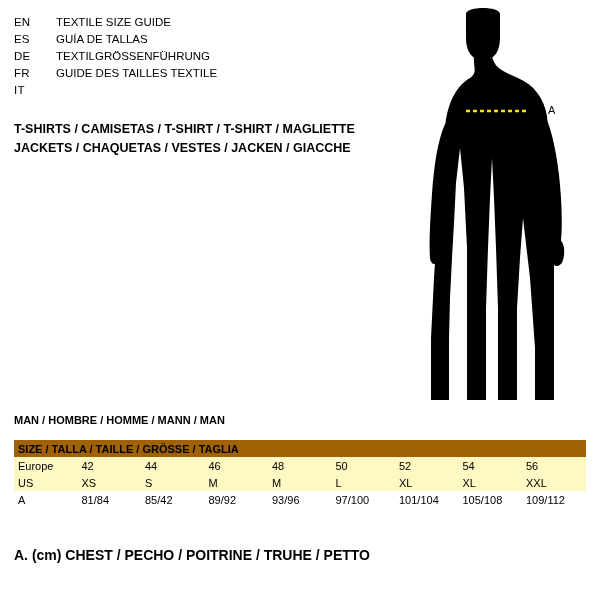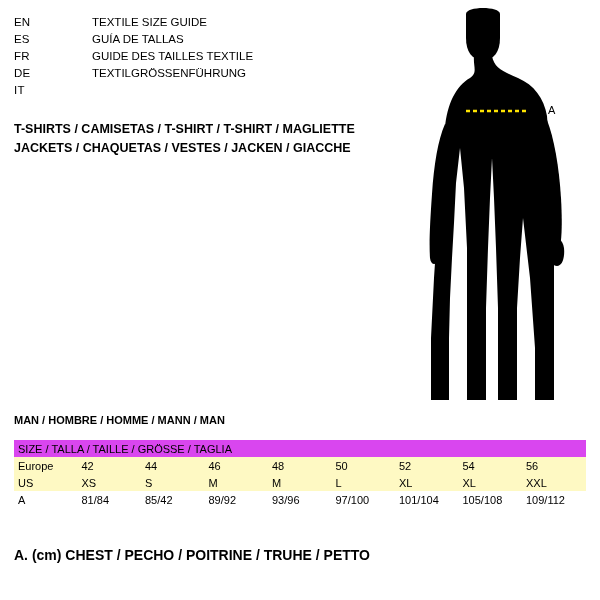--- a/index.html
+++ b/index.html
@@ -25,21 +25,20 @@
     left: 14px;
     top: 14px;
     width: 420px;
   }
   .lang-row {
     display: flex;
     align-items: flex-start;
     height: 17px;
     line-height: 17px;
     font-size: 11.5px;
-    gap: 36px;
   }
   .lang-code {
     width: 42px;
     flex: 0 0 42px;
     letter-spacing: 0.2px;
   }
   .lang-text {
     flex: 1 1 auto;
     white-space: nowrap;
   }
@@ -108,22 +107,22 @@
     font-size: 11px;
     table-layout: fixed;
   }
   .size-table td {
     height: 17px;
     padding: 0 2px 0 4px;
     vertical-align: middle;
     white-space: nowrap;
   }
   .size-table tr.row-head td {
-    background: #d946ef;
-    font-weight: normal;
+    background: #a16207;
+    font-weight: bold;
   }
   .size-table tr.row-grey td {
     background: #fef9c3;
   }
   .size-table tr.row-white td {
     background: #ffffff;
   }
   .col-label { width: 88px; }
   .col-val { width: 60px; }
 
@@ -145,26 +144,26 @@
   <div class="lang-list">
     <div class="lang-row">
       <span class="lang-code">EN</span>
       <span class="lang-text">TEXTILE SIZE GUIDE</span>
     </div>
     <div class="lang-row">
       <span class="lang-code">ES</span>
       <span class="lang-text">GUÍA DE TALLAS</span>
     </div>
     <div class="lang-row">
+      <span class="lang-code">DE</span>
+      <span class="lang-text">TEXTILGRÖSSENFÜHRUNG</span>
+    </div>
+    <div class="lang-row">
       <span class="lang-code">FR</span>
       <span class="lang-text">GUIDE DES TAILLES TEXTILE</span>
-    </div>
-    <div class="lang-row">
-      <span class="lang-code">DE</span>
-      <span class="lang-text">TEXTILGRÖSSENFÜHRUNG</span>
     </div>
     <div class="lang-row">
       <span class="lang-code">IT</span>
     </div>
   </div>
 
   <div class="cat-titles">
     <div class="cat-line">T-SHIRTS / CAMISETAS / T-SHIRT / T-SHIRT / MAGLIETTE</div>
     <div class="cat-line">JACKETS / CHAQUETAS / VESTES / JACKEN / GIACCHE</div>
   </div>

